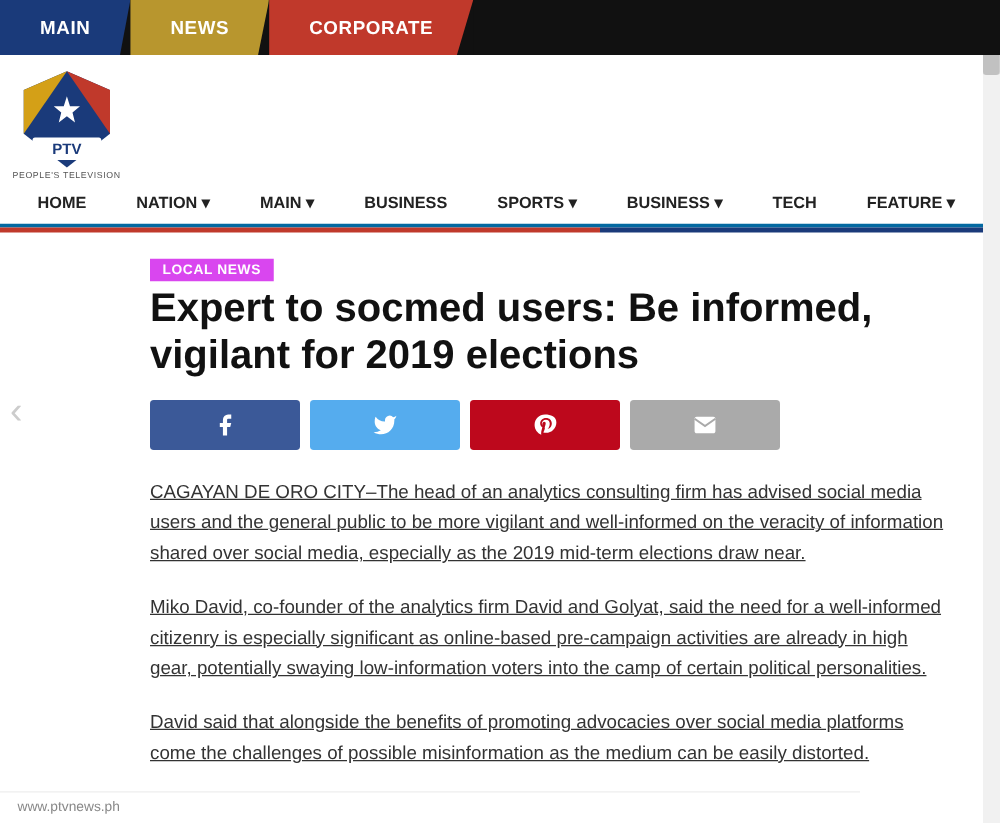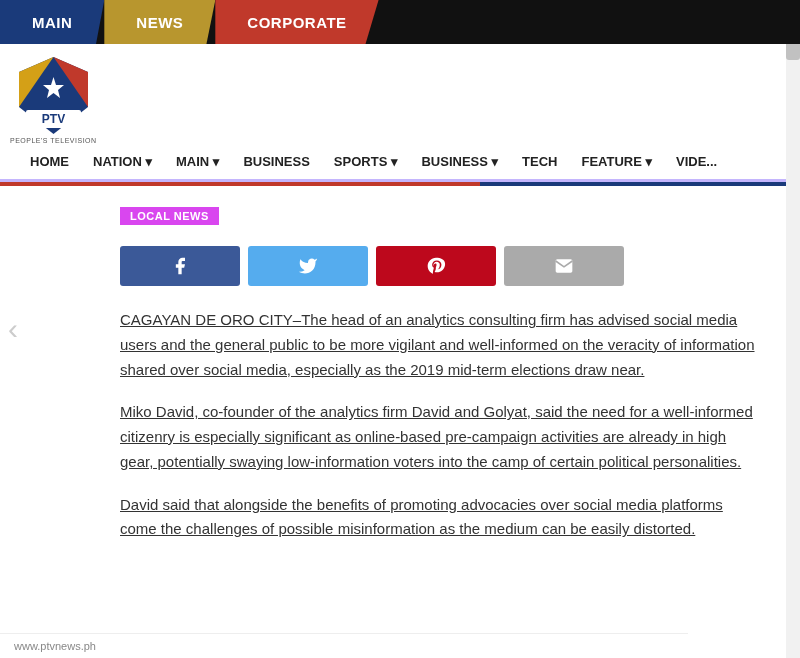--- a/index.html
+++ b/index.html
@@ -45,25 +45,25 @@
       margin-right: 0;
     }
 
     
     .secondary-nav {
       display: flex;
       align-items: center;
       background: #fff;
       padding: 0 10px 0 20px;
       height: 38px;
-      border-bottom: 3px solid #c4b5fd;
+      border-bottom: 3px solid #0369a1;
       font-size: 13px;
       font-weight: 600;
       color: #333;
-      gap: 4px;
+      gap: 20px;
     }
     .secondary-nav .nav-item {
       padding: 0 10px;
       cursor: pointer;
       color: #222;
       font-size: 13px;
       font-weight: 600;
       white-space: nowrap;
     }
 
@@ -259,20 +259,21 @@
   </nav>
 
   <div class="red-bar"></div>
 
   <div class="main-content">
 
     
     <div class="local-news-badge">LOCAL NEWS</div>
 
     
+    <h1 class="article-title">Expert to socmed users: Be informed, vigilant for 2019 elections</h1>
 
     
 
     
     <div class="share-buttons">
       <button class="share-btn facebook">
         <svg width="20" height="20" viewBox="0 0 24 24">
             <path fill="white" d="M18 2h-3a5 5 0 0 0-5 5v3H7v4h3v8h4v-8h3l1-4h-4V7a1 1 0 0 1 1-1h3z"></path>
           </svg>
       </button>

